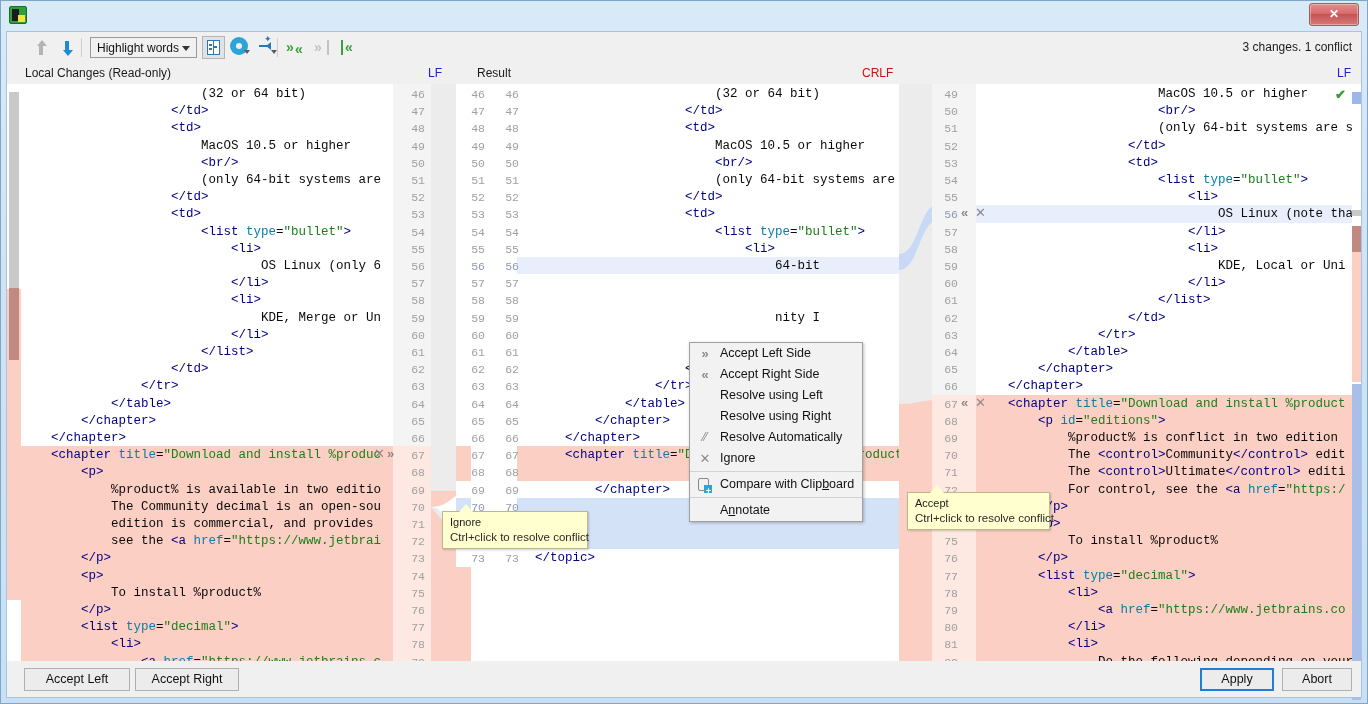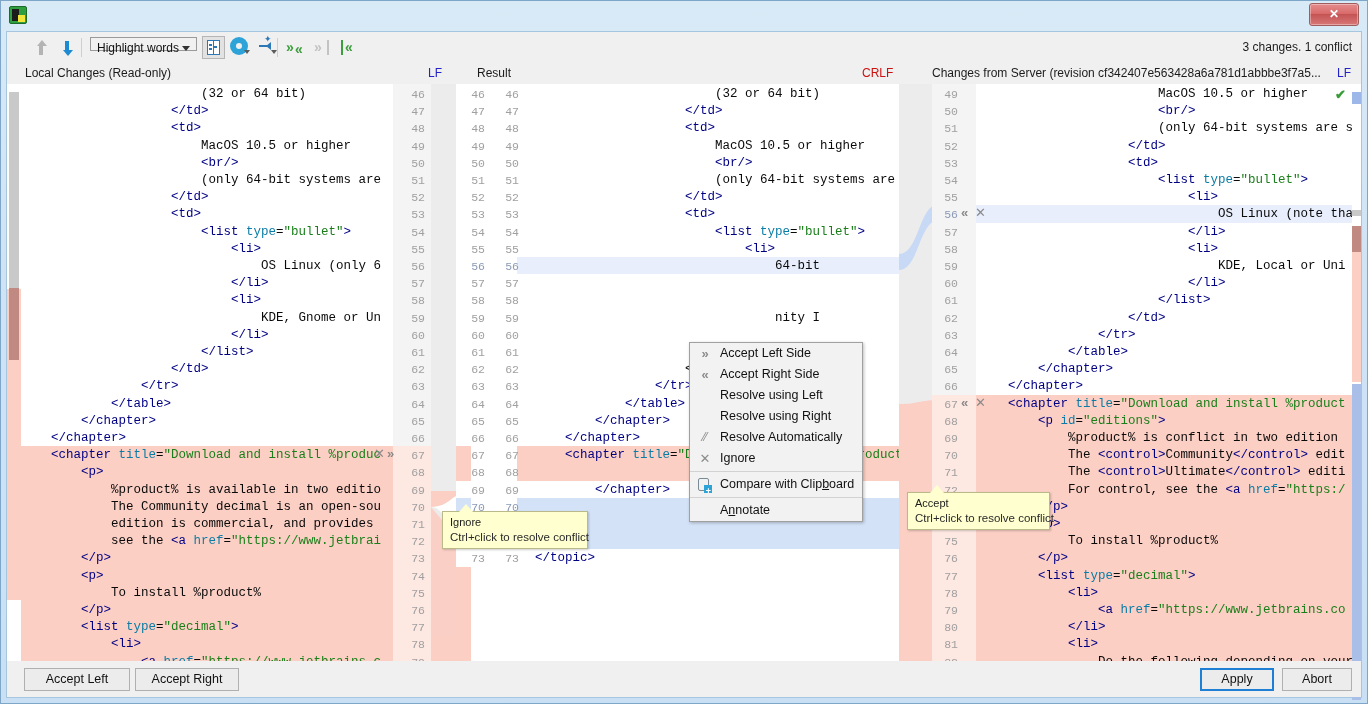--- a/index.html
+++ b/index.html
@@ -79,21 +79,21 @@
     border-left:5px solid transparent;border-right:5px solid transparent;
     border-top:6px solid #1d8ad1;
   }
   .arrow-down:after{
     content:"";position:absolute;left:6px;top:1px;width:4px;height:9px;background:#1d8ad1;
   }
   .tb-sep{
     position:absolute;top:6px;width:1px;height:19px;background:#cfcfcf;
   }
   #combo{
-    position:absolute;left:83px;top:5px;width:107px;height:14px;
+    position:absolute;left:83px;top:5px;width:107px;height:21px;
     border:1px solid #9a9a9a;background:#f1f1f1;
     box-sizing:border-box;
   }
   #combo-label{
     position:absolute;left:6px;top:3px;font-size:12px;color:#111;
   }
   #combo-caret{
     position:absolute;right:6px;top:8px;width:0;height:0;
     border-left:4px solid transparent;border-right:4px solid transparent;
     border-top:5px solid #333;
@@ -339,21 +339,20 @@
       </div>
 
       <div id="changes-count">3 changes. 1 conflict</div>
     </div>
 
     <div id="pane-header">
       <span class="ph" id="ph-left">Local Changes (Read-only)</span>
       <span class="ph" id="ph-left-lf">LF</span>
       <span class="ph" id="ph-mid">Result</span>
       <span class="ph" id="ph-mid-crlf">CRLF</span>
-      <span class="ph" id="ph-right">Changes from Server (revision cf342407e563428a6a781d1abbbe3f7a5...</span>
       <span class="ph" id="ph-right-lf">LF</span>
     </div>
 
     <div id="editors">
 
       <div id="left-marker">
           <div style="position: absolute; left: 0px; width: 14px; top: 205px; height: 74px; background: rgb(251, 207, 196);"></div>
           <div style="position: absolute; left: 0px; width: 14px; top: 196px; height: 112px; background: rgba(255, 255, 255, 0);"></div>
           <div style="position: absolute; left: 0px; width: 14px; top: 205px; height: 74px; background: rgb(251, 207, 196);"></div>
           <div style="position: absolute; left: 2px; top: 8px; width: 10px; height: 196px; background: rgb(201, 201, 201);"></div>
@@ -369,21 +368,21 @@
             <div class="code" style="top: 54.6px; left: 0px;"><span class="txt">                        MacOS 10.5 or higher</span></div>
             <div class="code" style="top: 71.8px; left: 0px;"><span class="txt">                        </span><span class="tag">&lt;br</span><span class="txt"></span><span class="tag">/&gt;</span><span class="txt"></span></div>
             <div class="code" style="top: 89px; left: 0px;"><span class="txt">                        (only 64-bit systems are</span></div>
             <div class="code" style="top: 106.2px; left: 0px;"><span class="txt">                    </span><span class="tag">&lt;/td</span><span class="txt"></span><span class="tag">&gt;</span><span class="txt"></span></div>
             <div class="code" style="top: 123.4px; left: 0px;"><span class="txt">                    </span><span class="tag">&lt;td</span><span class="txt"></span><span class="tag">&gt;</span><span class="txt"></span></div>
             <div class="code" style="top: 140.6px; left: 0px;"><span class="txt">                        </span><span class="tag">&lt;list</span><span class="txt"></span><span class="attr"> type</span><span class="txt">=</span><span class="val">"bullet"</span><span class="txt"></span><span class="tag">&gt;</span><span class="txt"></span></div>
             <div class="code" style="top: 157.8px; left: 0px;"><span class="txt">                            </span><span class="tag">&lt;li</span><span class="txt"></span><span class="tag">&gt;</span><span class="txt"></span></div>
             <div class="code" style="top: 175px; left: 0px;"><span class="txt">                                OS Linux (only 6</span></div>
             <div class="code" style="top: 192.2px; left: 0px;"><span class="txt">                            </span><span class="tag">&lt;/li</span><span class="txt"></span><span class="tag">&gt;</span><span class="txt"></span></div>
             <div class="code" style="top: 209.4px; left: 0px;"><span class="txt">                            </span><span class="tag">&lt;li</span><span class="txt"></span><span class="tag">&gt;</span><span class="txt"></span></div>
-            <div class="code" style="top: 226.6px; left: 0px;"><span class="txt">                                KDE, Gnome or Un</span></div>
+            <div class="code" style="top: 226.6px; left: 0px;"><span class="txt">                                KDE, Merge or Un</span></div>
             <div class="code" style="top: 243.8px; left: 0px;"><span class="txt">                            </span><span class="tag">&lt;/li</span><span class="txt"></span><span class="tag">&gt;</span><span class="txt"></span></div>
             <div class="code" style="top: 261px; left: 0px;"><span class="txt">                        </span><span class="tag">&lt;/list</span><span class="txt"></span><span class="tag">&gt;</span><span class="txt"></span></div>
             <div class="code" style="top: 278.2px; left: 0px;"><span class="txt">                    </span><span class="tag">&lt;/td</span><span class="txt"></span><span class="tag">&gt;</span><span class="txt"></span></div>
             <div class="code" style="top: 295.4px; left: 0px;"><span class="txt">                </span><span class="tag">&lt;/tr</span><span class="txt"></span><span class="tag">&gt;</span><span class="txt"></span></div>
             <div class="code" style="top: 312.6px; left: 0px;"><span class="txt">            </span><span class="tag">&lt;/table</span><span class="txt"></span><span class="tag">&gt;</span><span class="txt"></span></div>
             <div class="code" style="top: 329.8px; left: 0px;"><span class="txt">        </span><span class="tag">&lt;/chapter</span><span class="txt"></span><span class="tag">&gt;</span><span class="txt"></span></div>
             <div class="code" style="top: 347px; left: 0px;"><span class="txt">    </span><span class="tag">&lt;/chapter</span><span class="txt"></span><span class="tag">&gt;</span><span class="txt"></span></div>
             <div class="rowbg" style="top: 362.2px; height: 17.2px; background: rgb(251, 207, 196); left: 0px; right: 0px;"></div>
             <div class="code" style="top: 364.2px; left: 0px;"><span class="txt">    </span><span class="tag">&lt;chapter</span><span class="txt"></span><span class="attr"> title</span><span class="txt">=</span><span class="val">"Download and install %produc</span><span class="txt"></span></div>
             <div class="rowbg" style="top: 379.4px; height: 17.2px; background: rgb(251, 207, 196); left: 0px; right: 0px;"></div>

